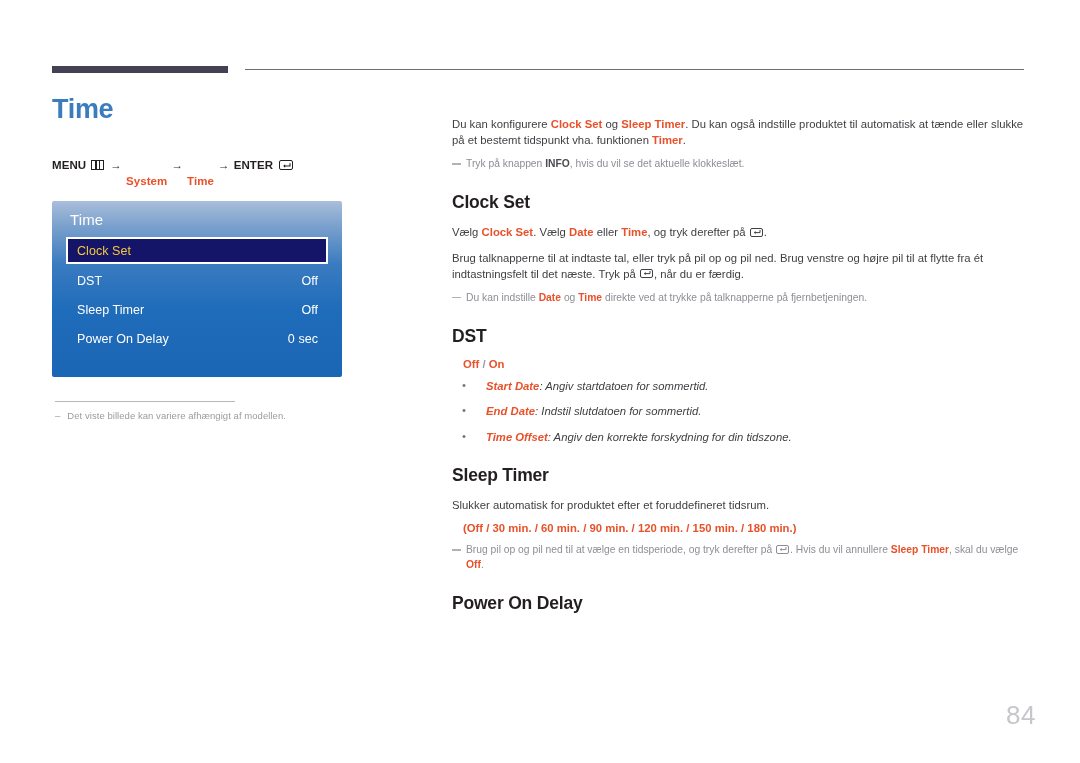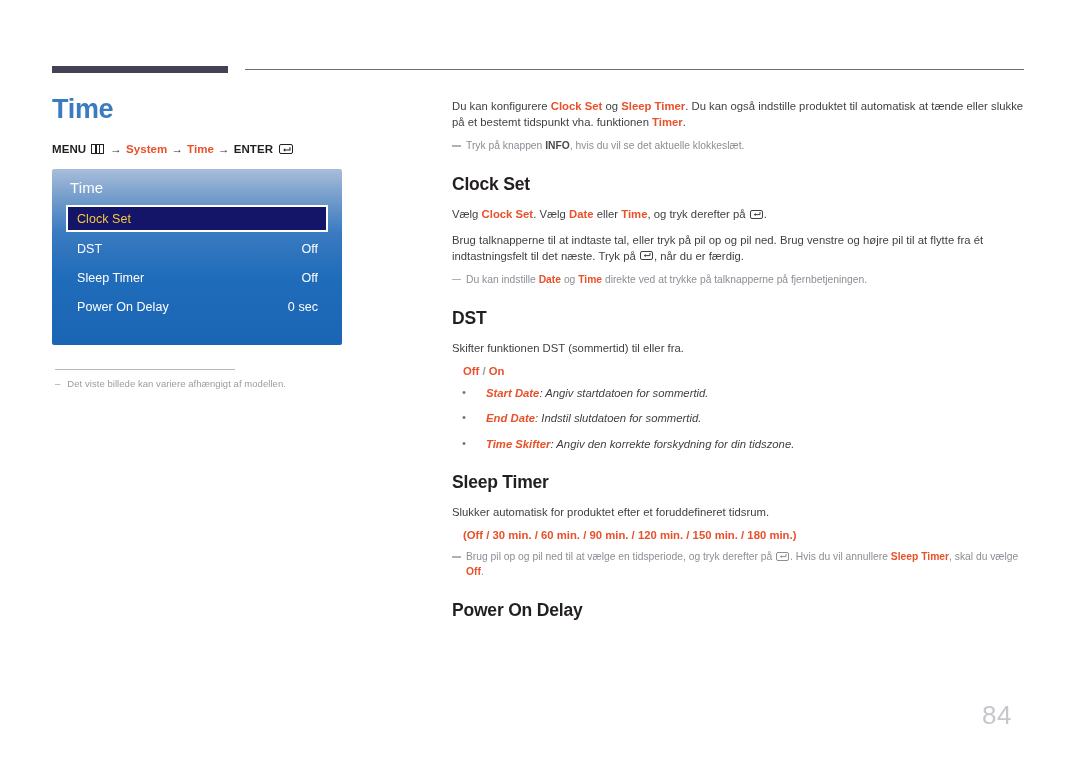--- a/index.html
+++ b/index.html
@@ -60,21 +60,21 @@
     font-size: 11.5px;
     font-weight: bold;
     color: #231f20;
     letter-spacing: 0.1px;
     white-space: nowrap;
     display: flex;
     align-items: center;
     gap: 3px;
     margin-bottom: 14px;
   }
-  .menu-path .accent { color: #e8512a; }
+  .menu-path .accent { color: #e8512a; margin-top: 32px; }
   .menu-path .arrow { color: #231f20; font-weight: normal; padding: 0 1px;}
 
   .icon-menu {
     display: inline-block;
     width: 13px;
     height: 10px;
     border: 1.3px solid #231f20;
     position: relative;
     box-sizing: border-box;
     margin: 0 2px;
@@ -163,21 +163,21 @@
     display: flex;
     gap: 7px;
     padding-left: 3px;
   }
   .left-note .dash { color: #9b9ba2; }
 
   
   .right-col {
     position: absolute;
     left: 452px;
-    top: 98px;
+    top: 116px;
     width: 572px;
   }
   .para {
     font-size: 11.3px;
     line-height: 1.42;
     color: #3f3f44;
     margin: 0 0 9px 0;
     letter-spacing: 0.01px;
   }
   .para .b { font-weight: bold; color: #e8512a; }
@@ -255,21 +255,21 @@
     box-sizing: border-box;
     vertical-align: -0.5px;
     margin: 0 1px;
   }
   .enter-inline svg { position:absolute; left:1px; top:0px; }
   .enter-inline.grey { border-color: #8d8d95; }
 
   
   .page-num {
     position: absolute;
-    right: 68px;
+    right: 44px;
     bottom: 32px;
     font-size: 26px;
     color: #c6c6cc;
     letter-spacing: 0.5px;
   }
 </style>
 </head>
 <body>
 
 <div class="header-rules">
@@ -343,27 +343,26 @@
         </svg></span><span>.</span></p>
 
   <p class="para"><span>Brug talknapperne til at indtaste tal, eller tryk på pil op og pil ned. Brug venstre og højre pil til at flytte fra ét indtastningsfelt til det næste. Tryk på </span><span class="enter-inline"><svg width="10" height="8" viewBox="0 0 10 8">
           <path d="M8 1 V3.6 H2.6" stroke="#3f3f44" stroke-width="1" fill="none"></path>
           <path d="M3.7 2 L1.9 3.6 L3.7 5.2 Z" fill="#3f3f44"></path>
         </svg></span><span>, når du er færdig.</span></p>
 
   <p class="note"><span>Du kan indstille </span><span class="b">Date</span><span> og </span><span class="b">Time</span><span> direkte ved at trykke på talknapperne på fjernbetjeningen.</span></p>
 
   <h2 class="sec">DST</h2>
-  <p class="para">Skifter funktionen DST (sommertid) til eller fra.</p>
   <p class="opts"><span>Off</span><span class="sep"> / </span><span>On</span></p>
 
   <ul class="bullets">
     <li><span class="b">Start Date</span><span>: Angiv startdatoen for sommertid.</span></li>
     <li><span class="b">End Date</span><span>: Indstil slutdatoen for sommertid.</span></li>
-    <li><span class="b">Time Skifter</span><span>: Angiv den korrekte forskydning for din tidszone.</span></li>
+    <li><span class="b">Time Offset</span><span>: Angiv den korrekte forskydning for din tidszone.</span></li>
   </ul>
 
   <h2 class="sec">Sleep Timer</h2>
   <p class="para">Slukker automatisk for produktet efter et foruddefineret tidsrum.</p>
   <p class="opts">(Off / 30 min. / 60 min. / 90 min. / 120 min. / 150 min. / 180 min.)</p>
 
   <p class="note"><span>Brug pil op og pil ned til at vælge en tidsperiode, og tryk derefter på </span><span class="enter-inline grey"><svg width="10" height="8" viewBox="0 0 10 8">
           <path d="M8 1 V3.6 H2.6" stroke="#8d8d95" stroke-width="1" fill="none"></path>
           <path d="M3.7 2 L1.9 3.6 L3.7 5.2 Z" fill="#8d8d95"></path>
         </svg></span><span>. Hvis du vil annullere </span><span class="b">Sleep Timer</span><span>, skal du vælge </span><span class="b">Off</span><span>.</span></p>

